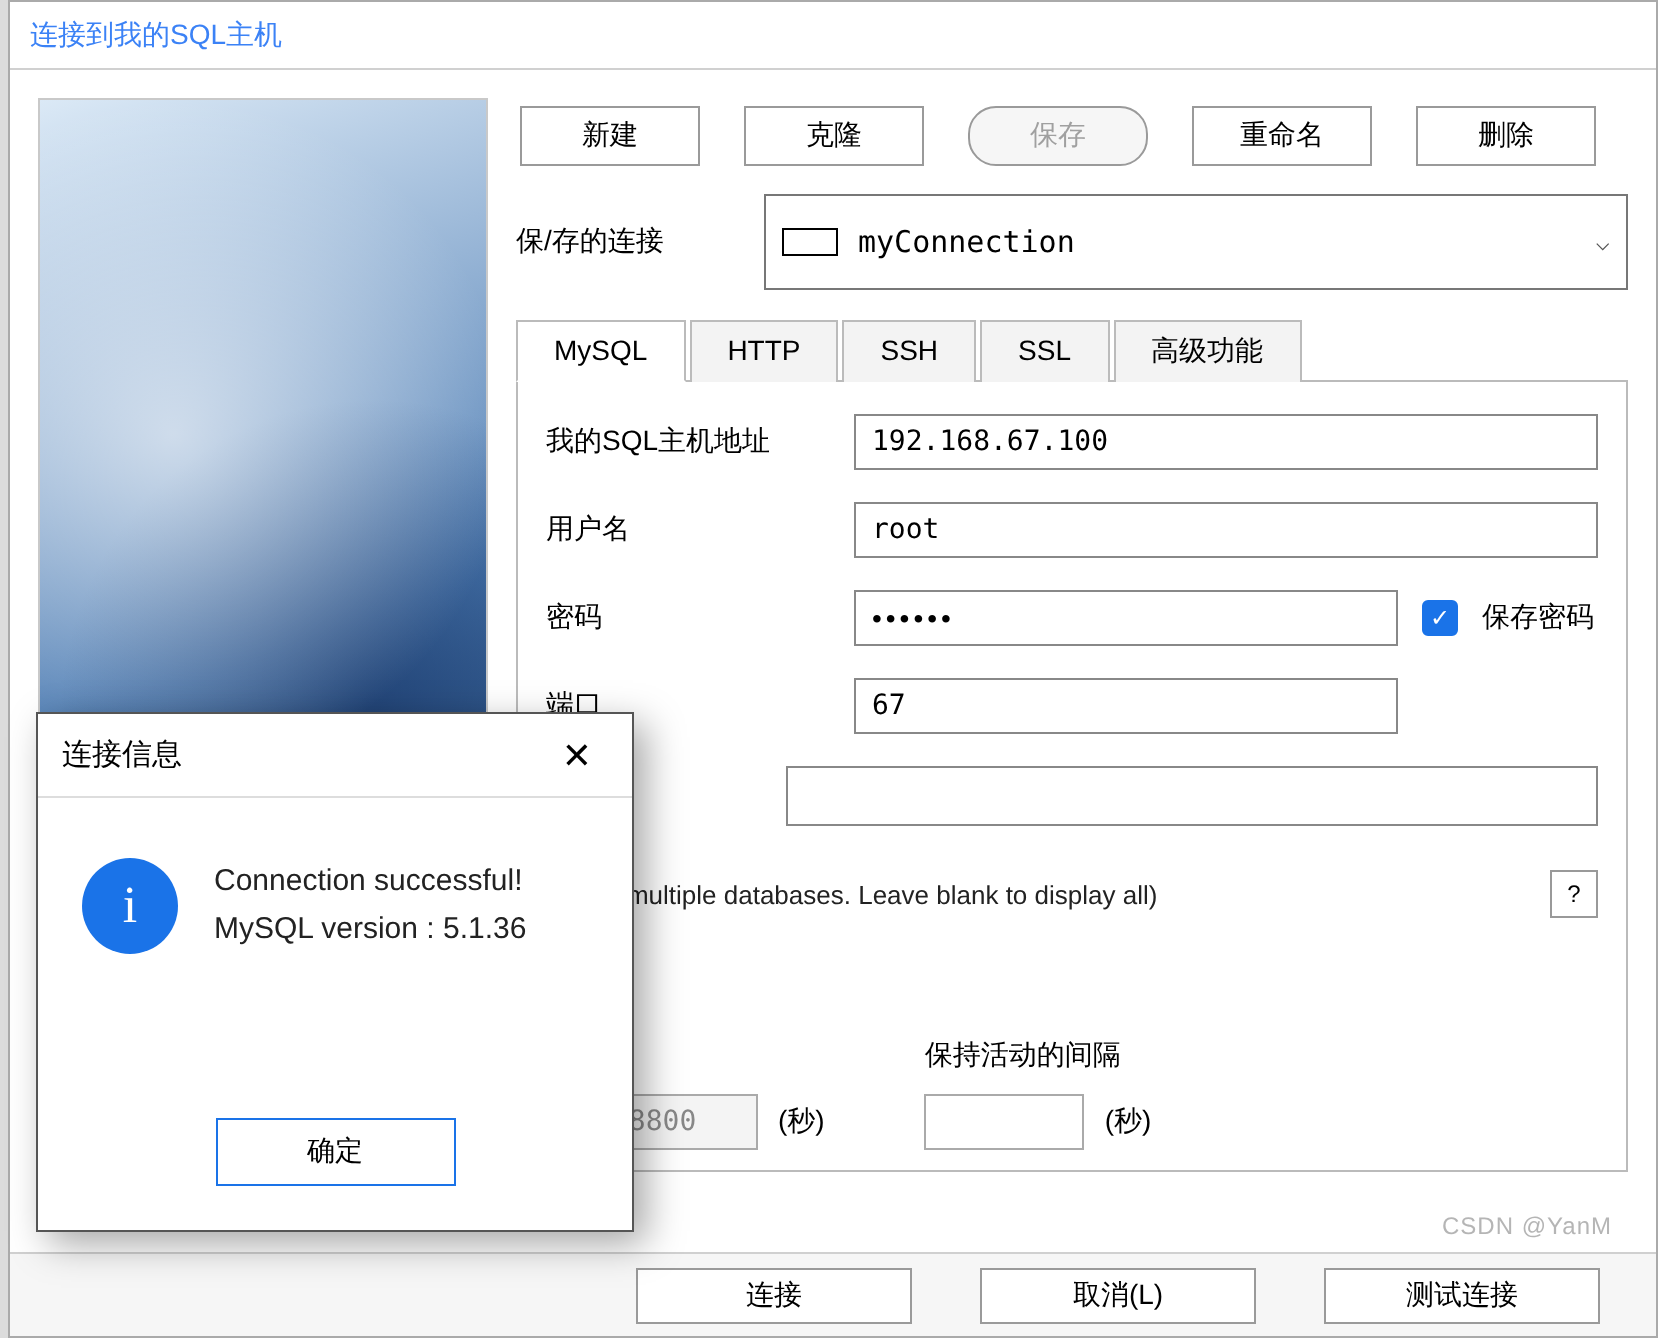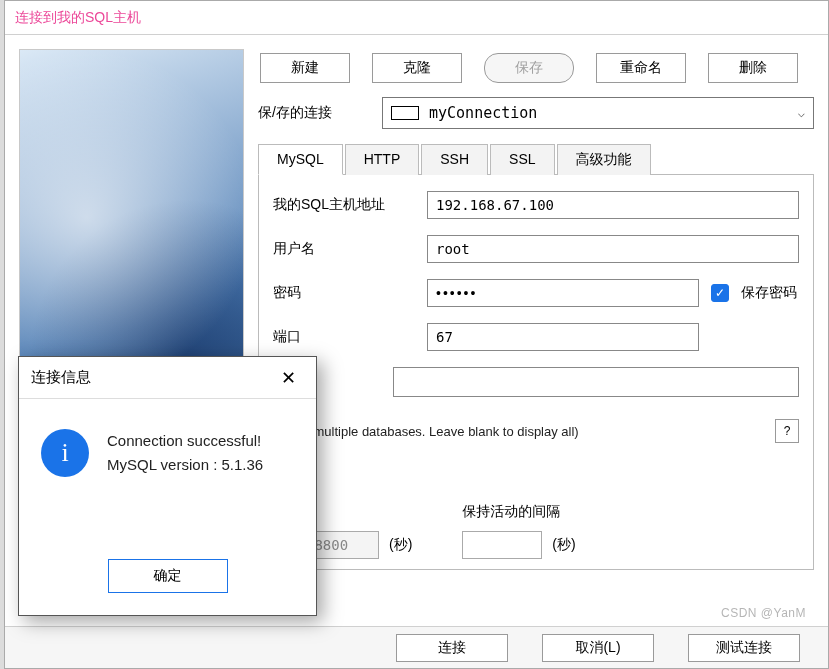--- a/index.html
+++ b/index.html
@@ -22,21 +22,21 @@
     flex-direction: column;
   }
   .titlebar {
     height: 34px;
     background: #ffffff;
     border-bottom: 1px solid #d0d0d0;
     display: flex;
     align-items: center;
     padding: 0 10px;
     font-size: 14px;
-    color: #ec4899;
+    color: #3b82f6;
   }
   .content {
     flex: 1;
     display: flex;
     flex-direction: row;
     padding: 14px 14px 4px 14px;
     gap: 14px;
   }
   .side-image {
     width: 225px;
@@ -74,21 +74,21 @@
   .btn:disabled { color: #a0a0a0; background: #f6f6f6; border-radius: 14px; }
   .saved-row {
     display: flex;
     align-items: center;
     gap: 12px;
     margin-bottom: 14px;
   }
   .saved-label { width: 112px; font-size: 14px; }
   .saved-select {
     flex: 1;
-    height: 32px;
+    height: 48px;
     border: 1px solid #777;
     display: flex;
     align-items: center;
     padding: 0 8px;
     position: relative;
     font-family: "NSimSun", "SimSun", monospace;
     font-size: 15px;
   }
   .saved-select .iconrect {
     width: 28px; height: 14px;
@@ -174,21 +174,21 @@
     height: 42px;
     border-top: 1px solid #d0d0d0;
     background:#f6f6f6;
     display:flex;
     align-items:center;
     justify-content:flex-end;
     gap:34px;
     padding: 0 28px;
   }
   .bar-btn {
-    width: 112px; height:28px;
+    width: 138px; height:28px;
     border:1px solid #9a9a9a;
     background:#fff;
     font-size:14px;
     cursor:pointer;
   }
   
   .modal {
     position:absolute;
     left: 18px;
     top: 356px;

